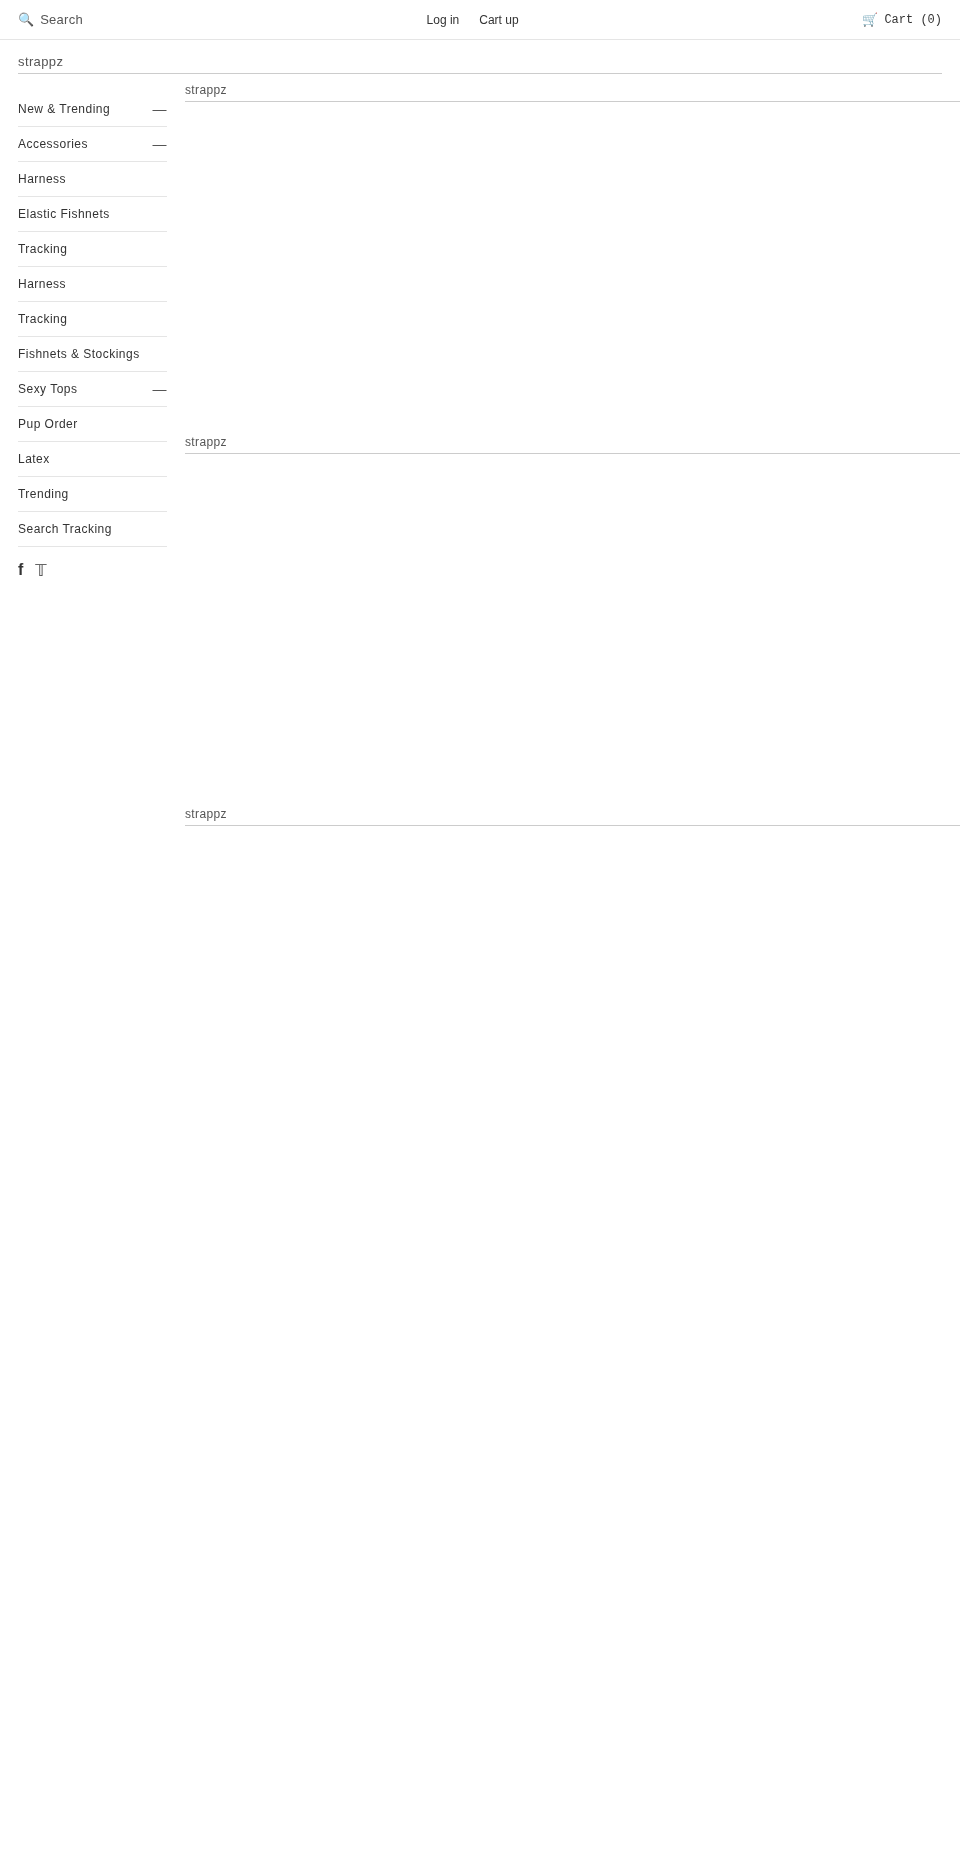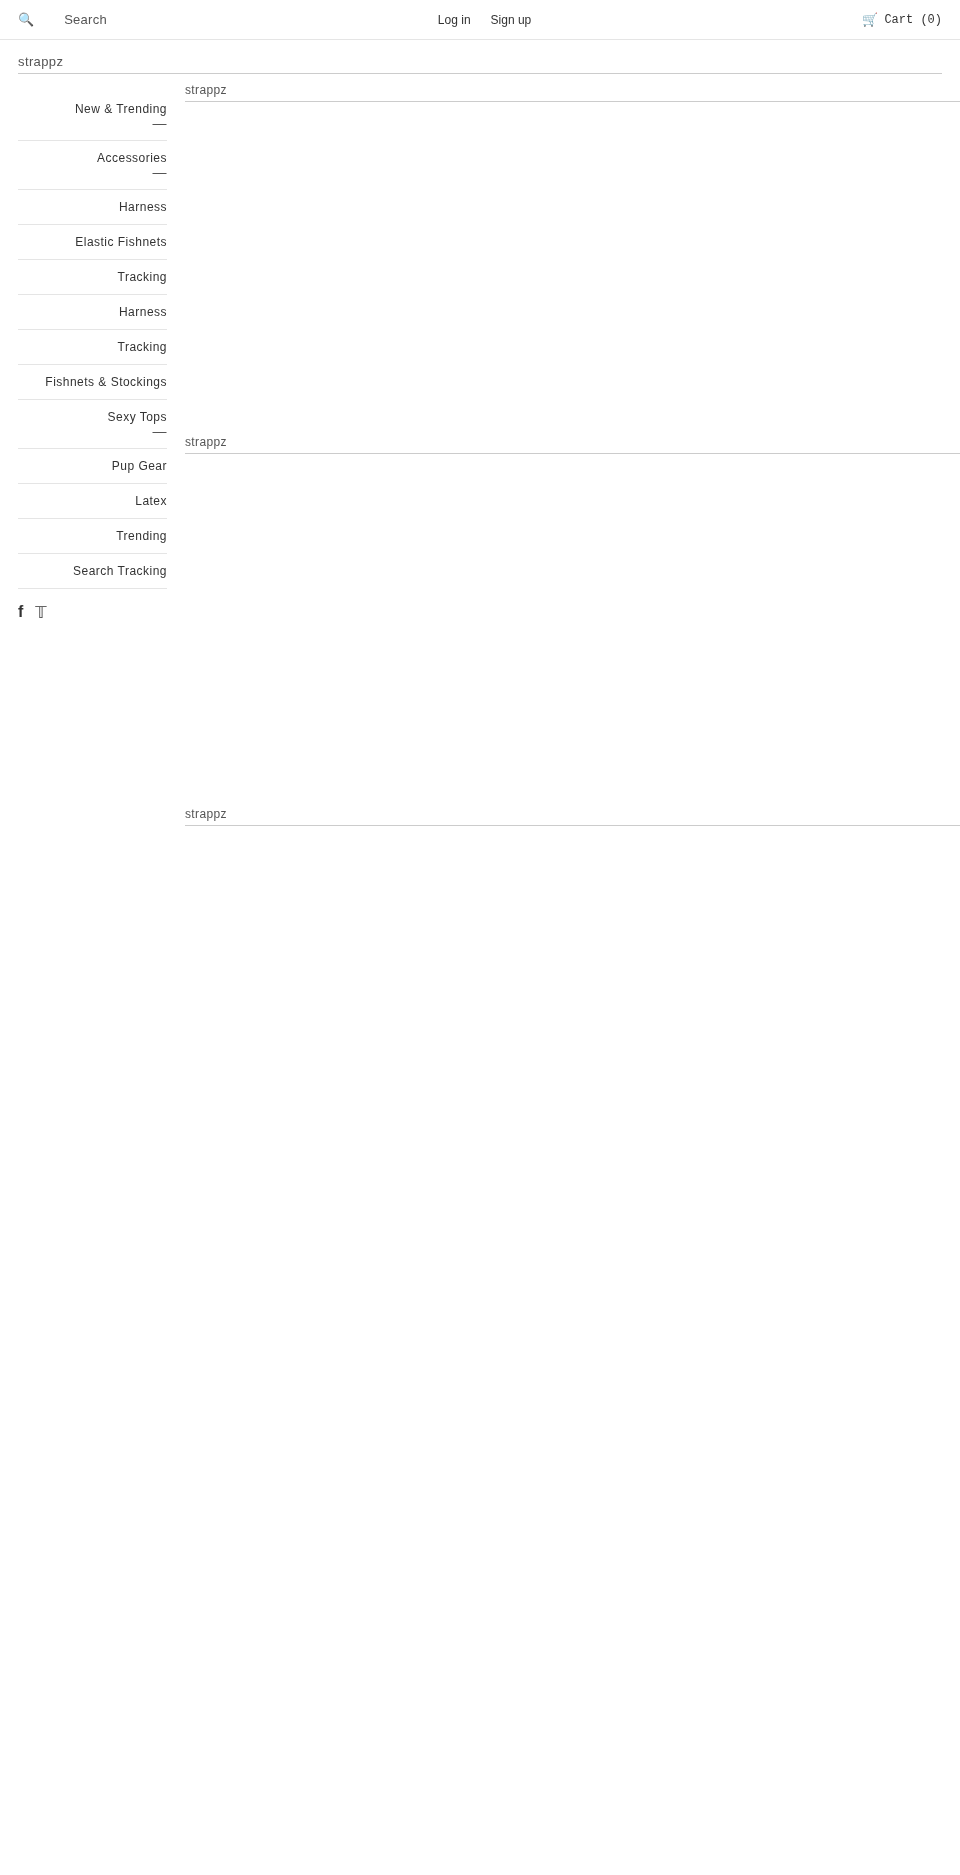--- a/index.html
+++ b/index.html
@@ -30,21 +30,20 @@
       gap: 6px;
     }
     .search-icon {
       font-size: 13px;
       color: #555;
     }
     .search-text {
       font-size: 13px;
       color: #555;
       letter-spacing: 0.02em;
-      margin-left: 24px;
     }
     .header-center {
       display: flex;
       align-items: center;
       gap: 20px;
     }
     .header-link {
       font-size: 12px;
       color: #333;
       text-decoration: none;
@@ -87,30 +86,29 @@
 
     
     .sidebar {
       width: 185px;
       min-width: 185px;
       padding: 10px 18px 20px 18px;
       flex-shrink: 0;
     }
     .sidebar-item {
       display: flex;
-      align-items: flex-end;
+      align-items: center;
       justify-content: space-between;
       padding: 10px 0;
       border-bottom: 1px solid #e5e5e5;
       cursor: pointer;
       font-size: 12px;
       color: #333;
       letter-spacing: 0.04em;
       text-transform: none;
-      flex-direction: column;
     }
     .sidebar-item:last-child {
       border-bottom: none;
     }
     .sidebar-expand-icon {
       font-size: 14px;
       color: #555;
       line-height: 1;
       font-weight: 300;
     }
@@ -158,21 +156,21 @@
 </head>
 <body>
 
 <div class="header">
   <div class="header-left">
     <span class="search-icon">🔍</span>
     <span class="search-text">Search</span>
   </div>
   <div class="header-center">
     <a class="header-link">Log in</a>
-    <a class="header-link">Sign up</a>
+    <a class="header-link">Cart up</a>
   </div>
   <div class="header-right">
     <span class="cart-icon">🛒</span>
     <span class="cart-text">Cart (0)</span>
   </div>
 </div>
 
 <div class="logo-bar">
   <span class="logo-text">strappz</span>
 </div>
@@ -214,21 +212,21 @@
     <div class="sidebar-item">
       <span>Fishnets &amp; Stockings</span>
     </div>
 
     <div class="sidebar-item">
       <span>Sexy Tops</span>
       <span class="sidebar-expand-icon">—</span>
     </div>
 
     <div class="sidebar-item">
-      <span>Pup Gear</span>
+      <span>Pup Order</span>
     </div>
 
     <div class="sidebar-item">
       <span>Latex</span>
     </div>
 
     <div class="sidebar-item">
       <span>Trending</span>
     </div>
 

